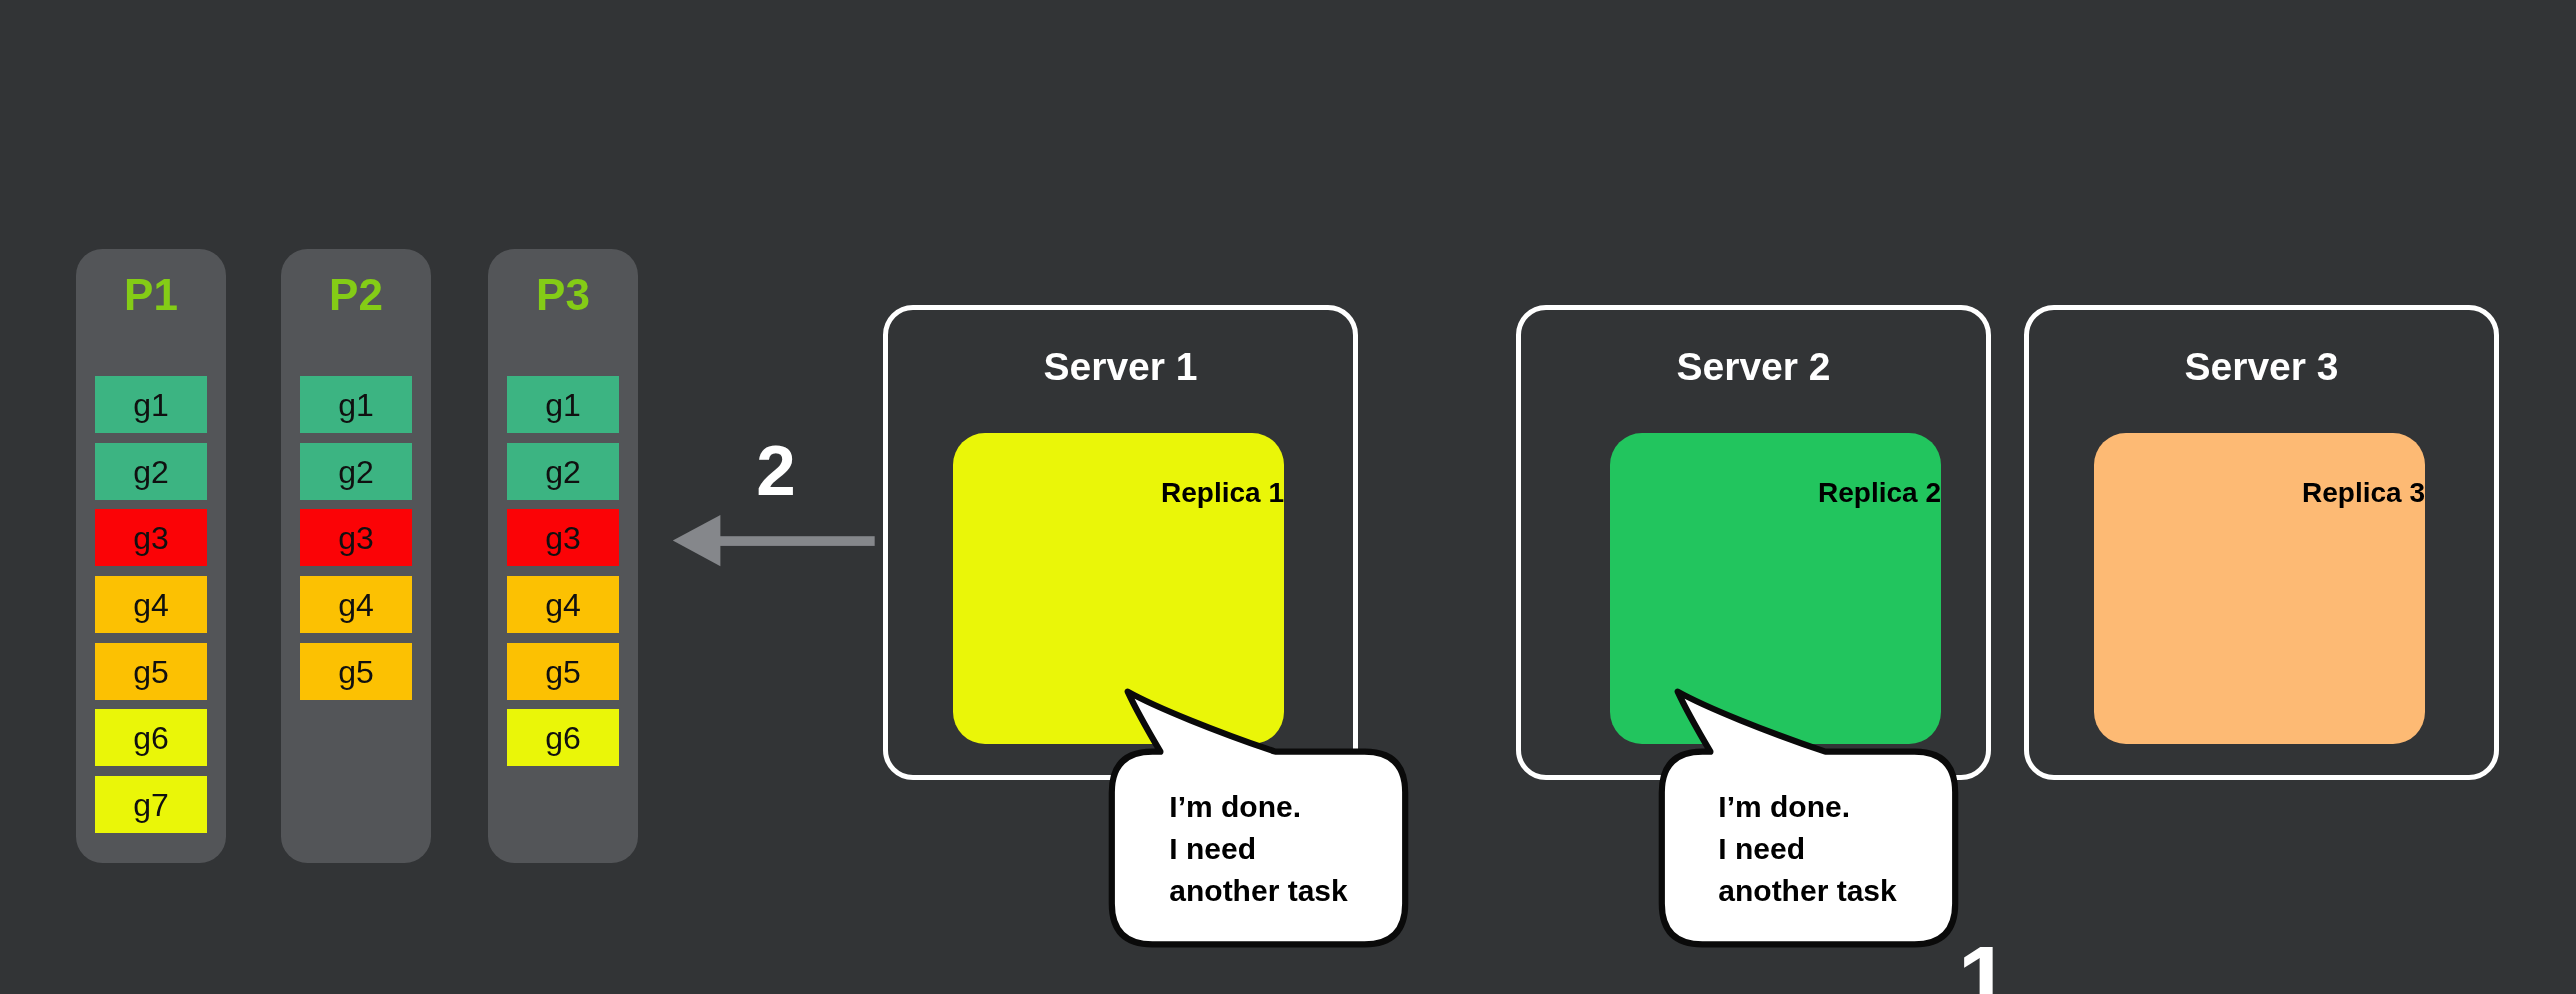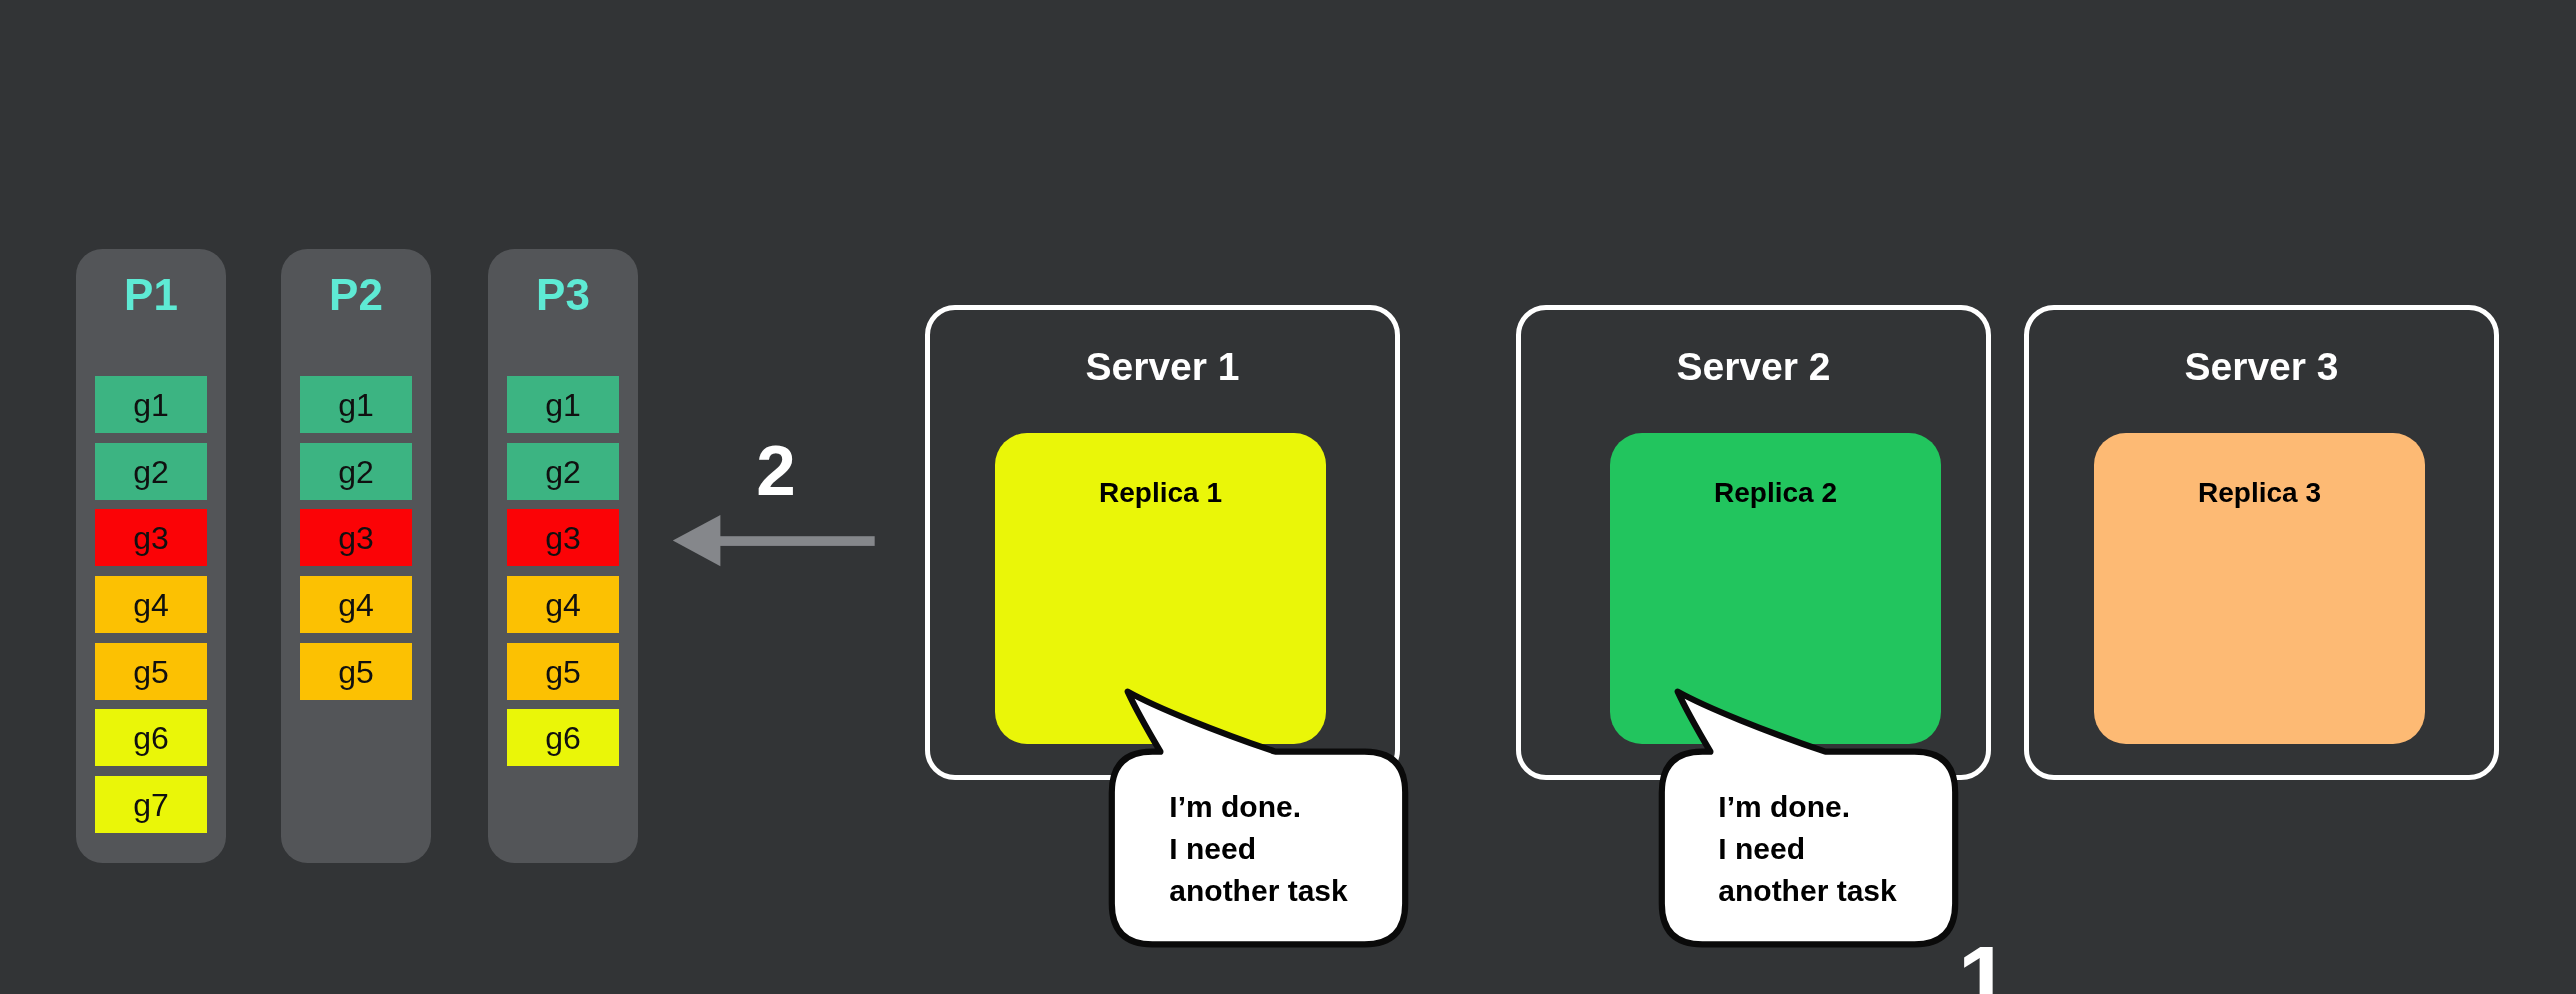--- a/index.html
+++ b/index.html
@@ -9,21 +9,21 @@
     overflow:hidden;
     font-family:"Liberation Sans", sans-serif;
   }
   
   .pcol{
     position:absolute;top:249px;width:150px;height:614px;
     border-radius:26.5px;
   }
   .pcol-title{
     margin-top:19.4px;text-align:center;
-    font-size:44px;font-weight:bold;color:#5eead4;line-height:53px;
+    font-size:44px;font-weight:bold;color:#84cc16;line-height:53px;
   }
   .chips{
     position:absolute;top:127px;left:18.6px;right:18.6px;
     display:flex;flex-direction:column;gap:9.7px;
   }
   .chip{
     height:57px;text-align:center;line-height:58px;
     font-size:32px;font-weight:normal;color:#101010;
   }
   
@@ -40,21 +40,21 @@
   }
   .server-title{
     margin-top:34px;text-align:center;
     font-size:39px;font-weight:bold;color:#ffffff;line-height:46px;
   }
   .replica{
     position:absolute;left:65px;top:123px;width:331px;height:311px;
     border-radius:32px;
   }
   .replica-label{
-    padding-top:44px;text-align:center;
+    padding-top:44px;text-align:right;
     font-size:28px;font-weight:bold;color:#000000;
   }
   
   .bubble-svg{position:absolute;width:329px;height:281px;}
   .bubble-path{fill:#ffffff;stroke:#0a0a0a;stroke-width:7;stroke-linejoin:round;}
   .bubble-text{
     position:absolute;width:293px;height:193px;
     display:flex;align-items:center;justify-content:center;
     text-align:left;white-space:pre-line;
     font-size:30px;font-weight:bold;color:#000000;line-height:42px;
@@ -107,21 +107,21 @@
   </div>
 
   <div class="arrow-label">2</div>
   <svg class="arrow-svg" width="217" height="67" viewBox="0 0 245 76">
     <g fill="#85878B">
       <rect x="42" y="32" width="193" height="11"></rect>
       <polygon points="6,37 60,8 60,66"></polygon>
     </g>
   </svg>
 
-  <div class="server" style="left:925px">
+  <div class="server" style="left:883px">
     <div class="server-title">Server 1</div>
     <div class="replica" style="background-color: rgb(234, 246, 8);">
       <div class="replica-label">Replica 1</div>
     </div>
   </div>
 
   <div class="server" style="left:1516px">
     <div class="server-title">Server 2</div>
     <div class="replica" style="background-color: #22c55e; margin-left: 24px;">
       <div class="replica-label">Replica 2</div>

